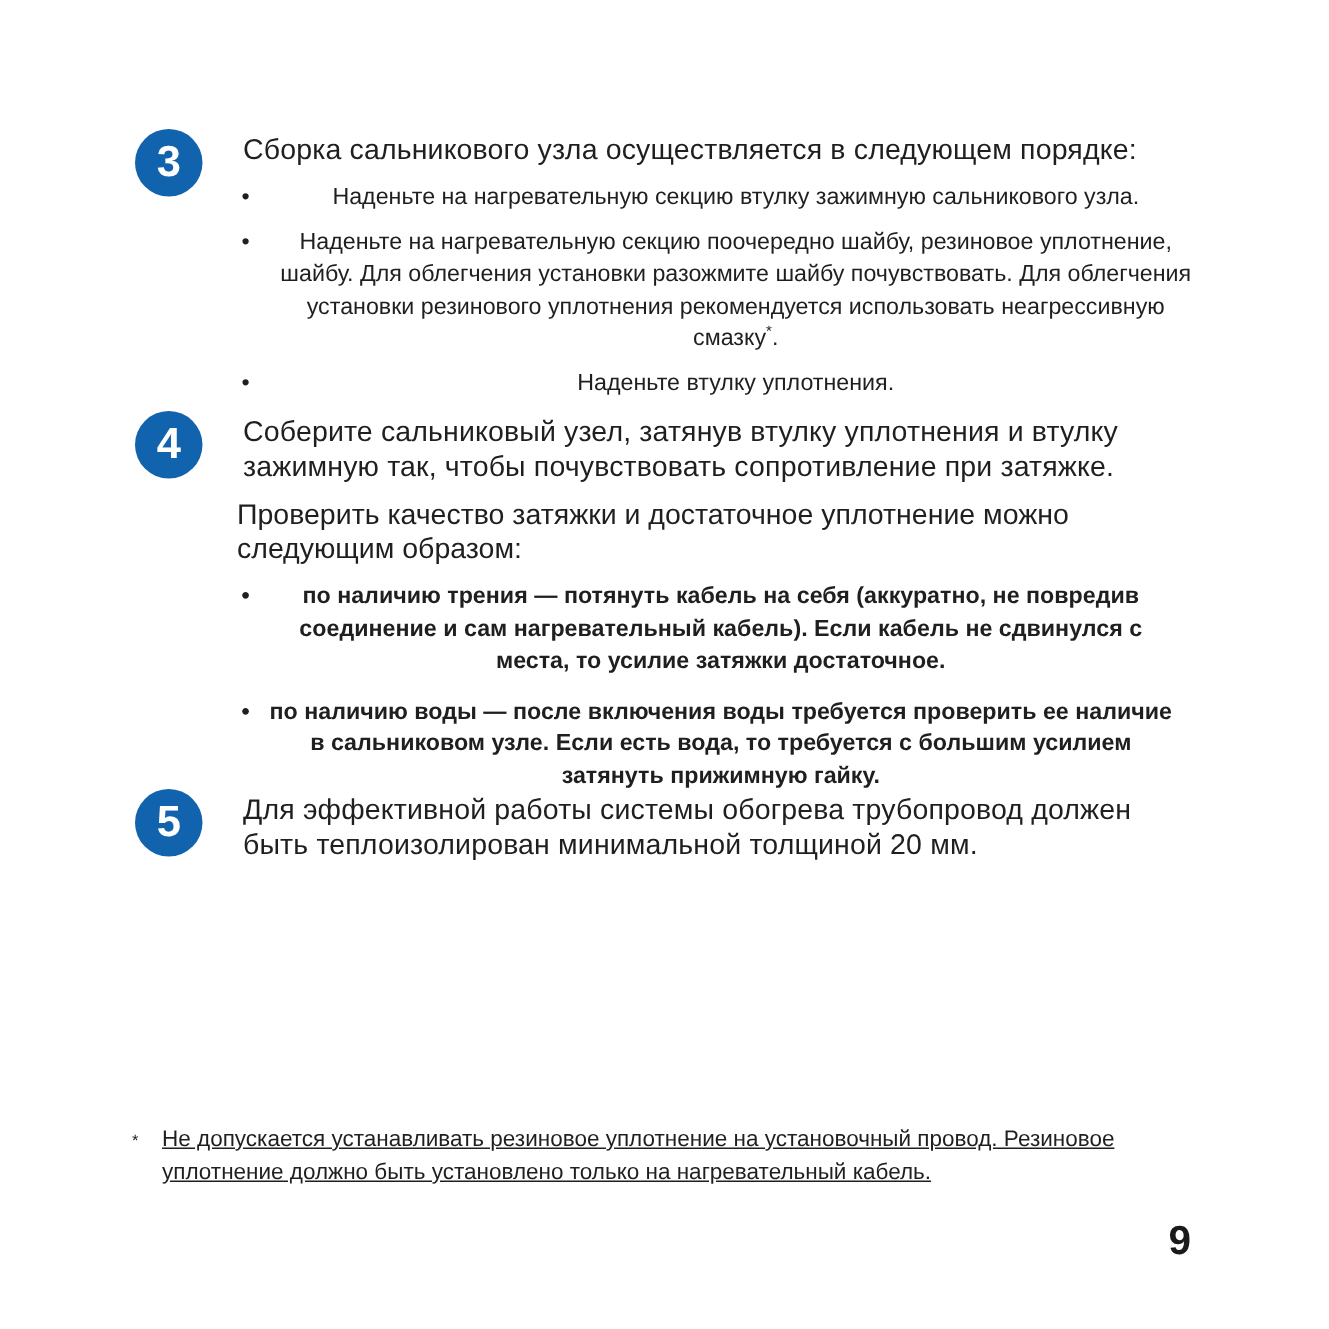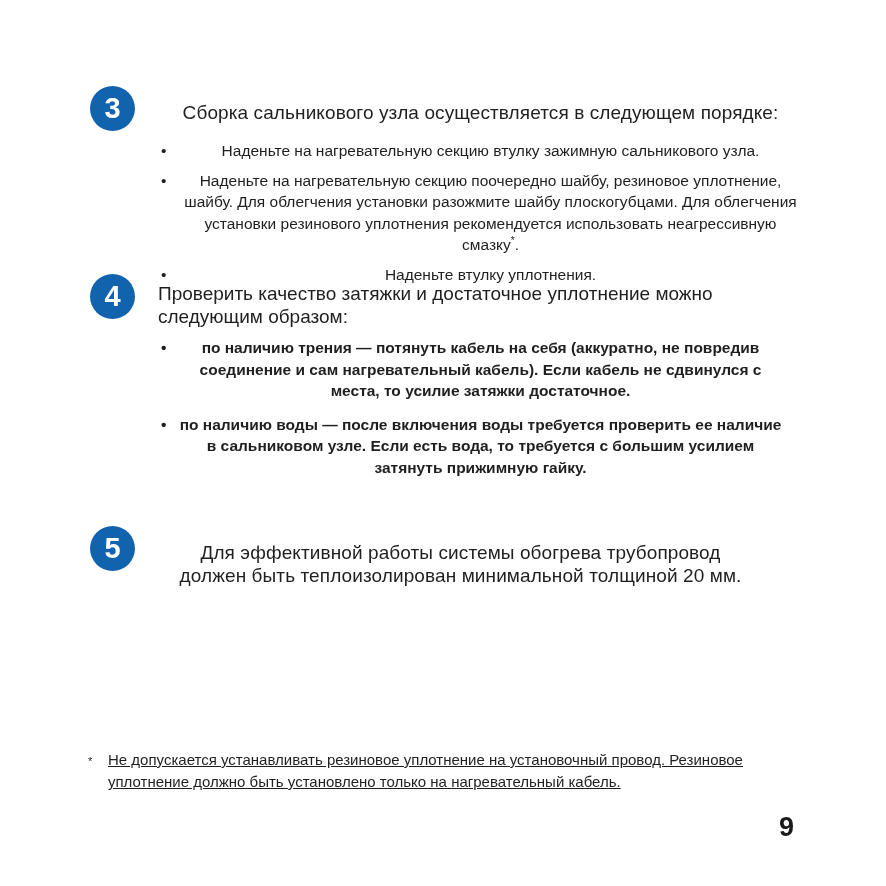--- a/index.html
+++ b/index.html
@@ -39,26 +39,25 @@
     align-items: center;
     justify-content: center;
     font-size: 29px;
     font-weight: 700;
     line-height: 1;
   }
   .content {
     margin-left: 23px;
   }
   .step-heading {
-    margin: 16px;
+    margin: 4px;
     font-size: 19px;
     line-height: 23px;
     font-weight: 400;
     letter-spacing: 0.1px;
-    text-align: center;
   }
   .step-sub {
     margin: 9px 0 0 0;
     font-size: 19px;
     line-height: 23px;
     font-weight: 400;
   }
   ul.bullets {
     list-style: none;
     margin: 9px 0 0 0;
@@ -130,34 +129,35 @@
     <div class="badge">
       <span>3</span>
     </div>
     <div class="content w-sec3">
       <h2 class="step-heading">Сборка сальникового узла осуществляется в следующем порядке:</h2>
       <ul class="bullets">
         <li>
           <span>Наденьте на нагревательную секцию втулку зажимную сальникового узла.</span>
         </li>
         <li>
-          <span>Наденьте на нагревательную секцию поочередно шайбу, резиновое уплотнение, шайбу. Для облегчения установки разожмите шайбу плоскогубцами. Для облегчения установки резинового уплотнения рекомендуется использовать неагрессивную смазку</span><sup class="fn-ref">*</sup><span>.</span>
+          <span>Наденьте на нагревательную секцию поочередно шайбу, резиновое уплотнение, шайбу. Для облегчения установки разожмите шайбу почувствовать. Для облегчения установки резинового уплотнения рекомендуется использовать неагрессивную смазку</span><sup class="fn-ref">*</sup><span>.</span>
         </li>
         <li>
           <span>Наденьте втулку уплотнения.</span>
         </li>
       </ul>
     </div>
   </section>
 
   <section class="step" id="step-4">
     <div class="badge">
       <span>4</span>
     </div>
     <div class="content w-sec4">
+      <h2 class="step-heading">Соберите сальниковый узел, затянув втулку уплотнения и втулку зажимную так, чтобы почувствовать сопротивление при затяжке.</h2>
       <p class="step-sub">Проверить качество затяжки и достаточное уплотнение можно следующим образом:</p>
       <ul class="bullets wide-gap">
         <li>
           <span>по наличию трения — потянуть кабель на себя (аккуратно, не повредив соединение и сам нагревательный кабель). Если кабель не сдвинулся с места, то усилие затяжки достаточное.</span>
         </li>
         <li>
           <span>по наличию воды — после включения воды требуется проверить ее наличие в сальниковом узле. Если есть вода, то требуется с большим усилием затянуть прижимную гайку.</span>
         </li>
       </ul>
     </div>

